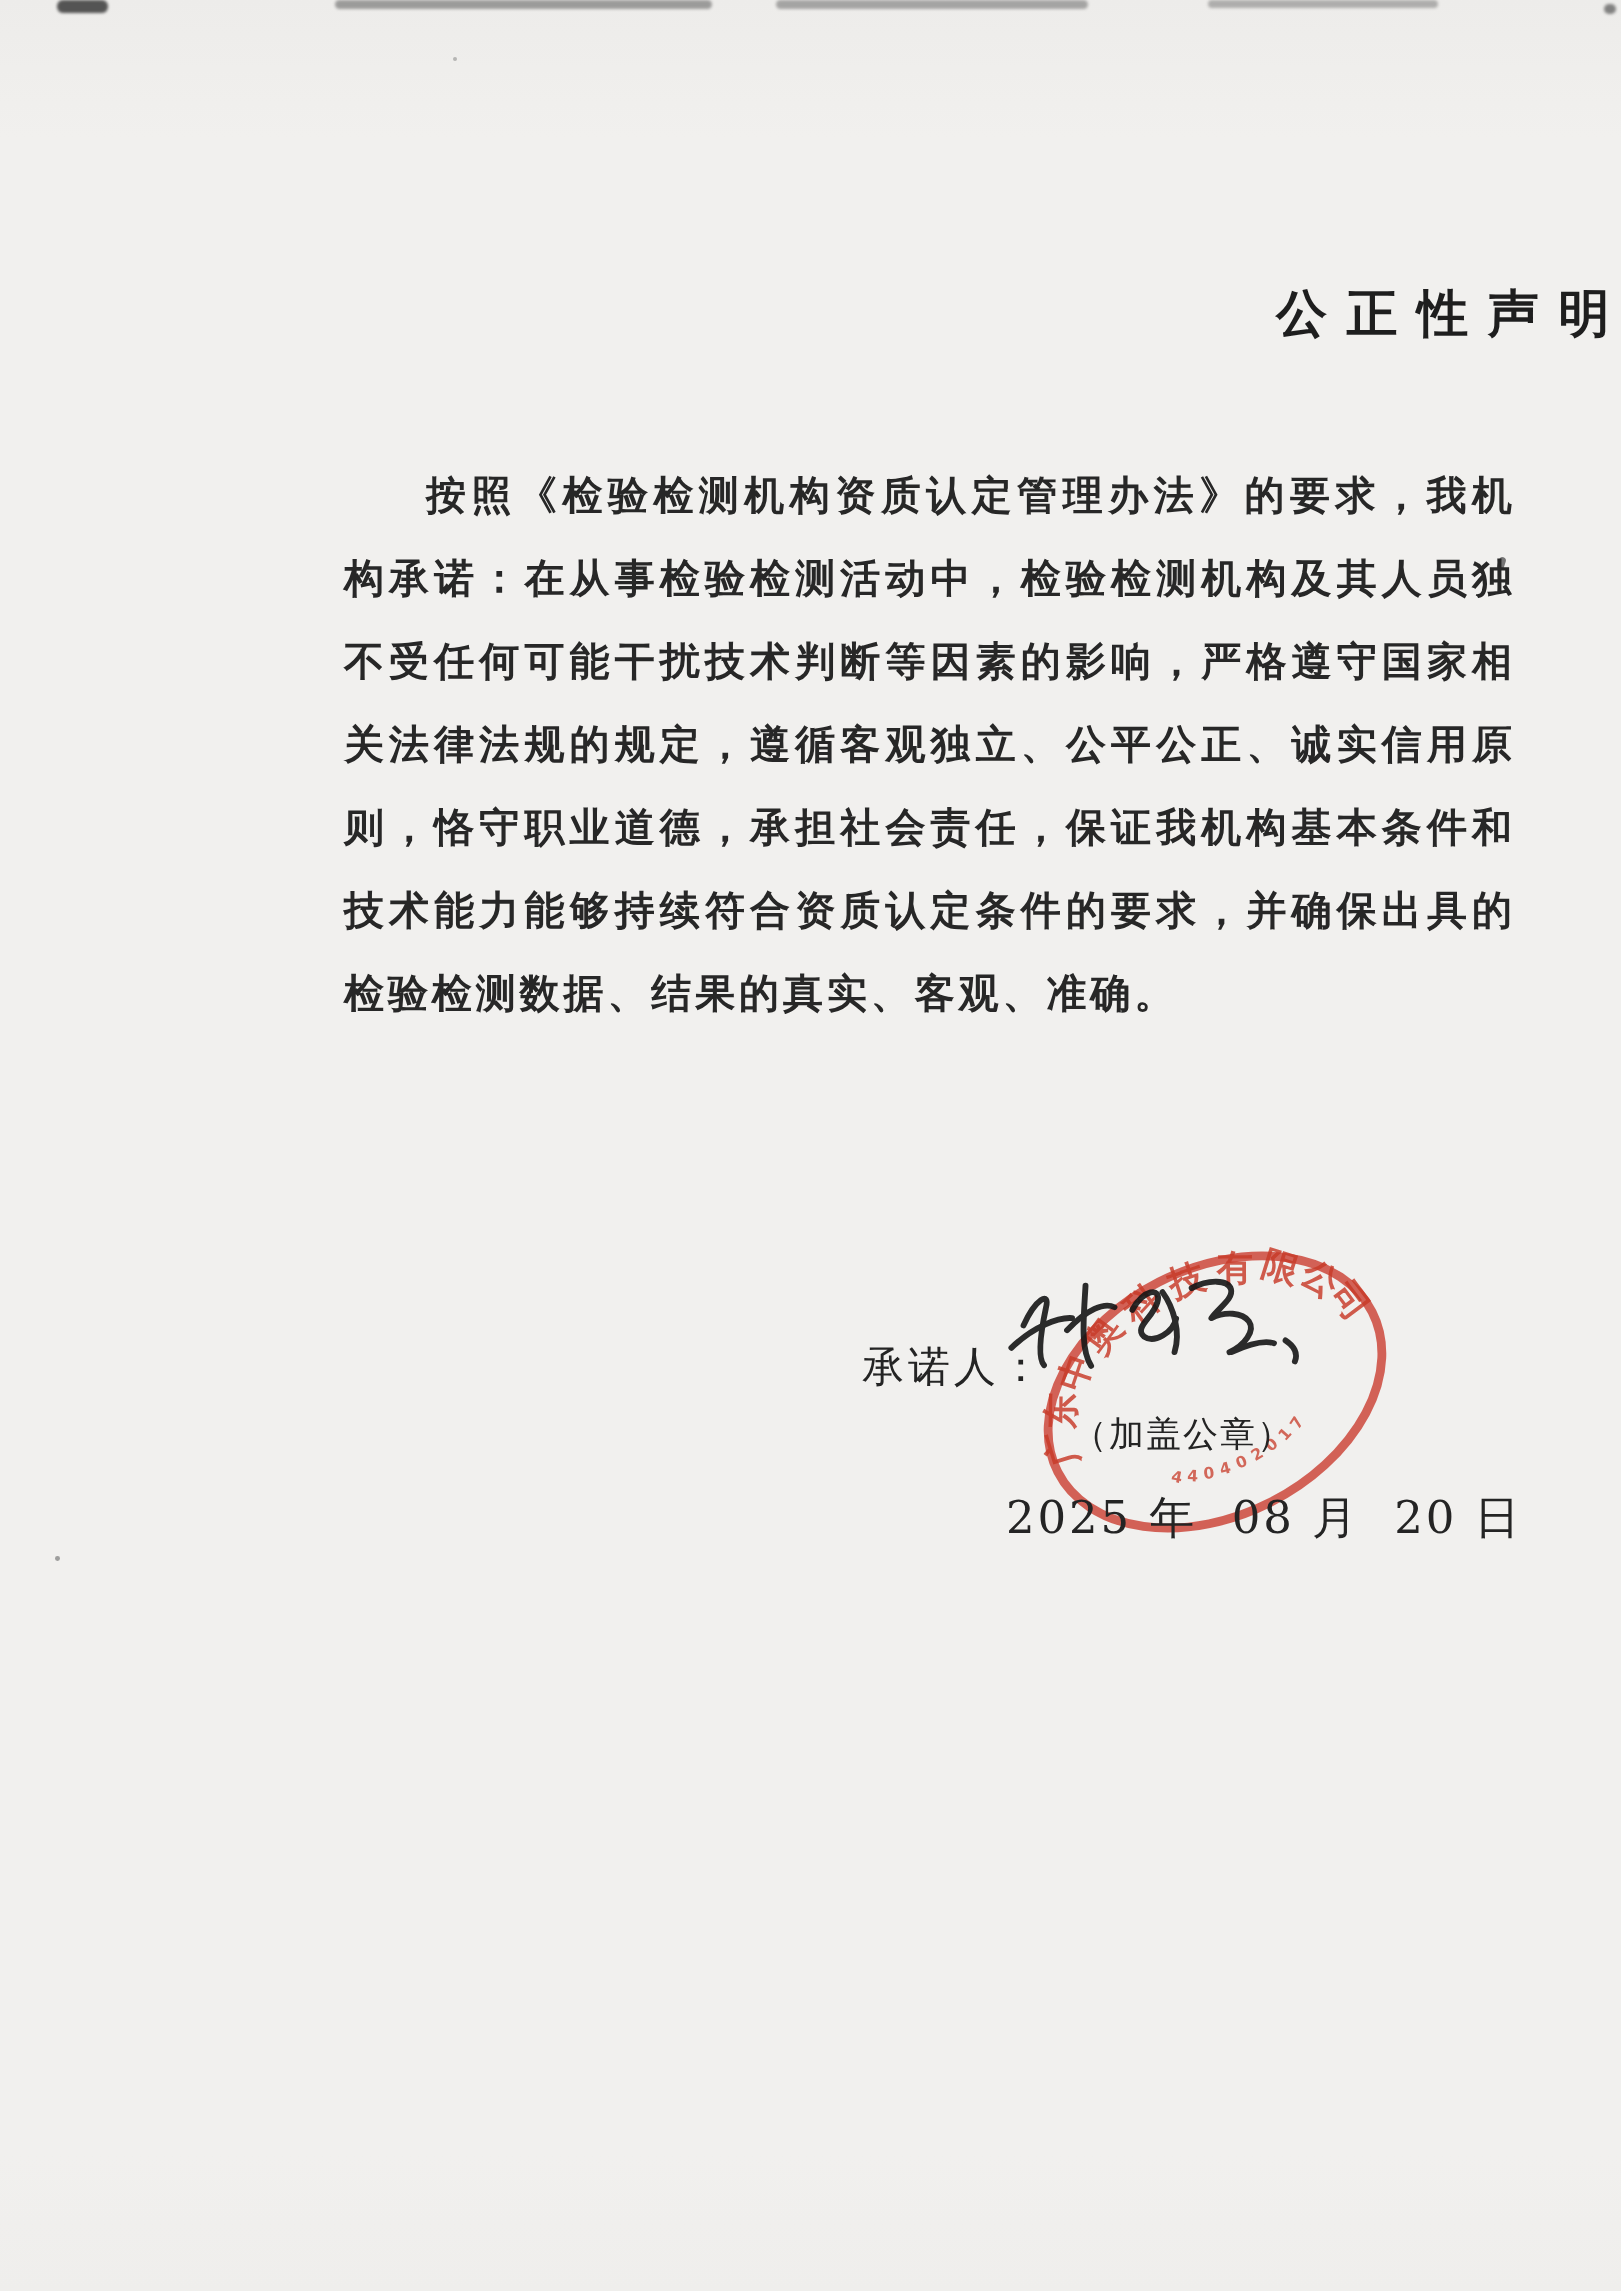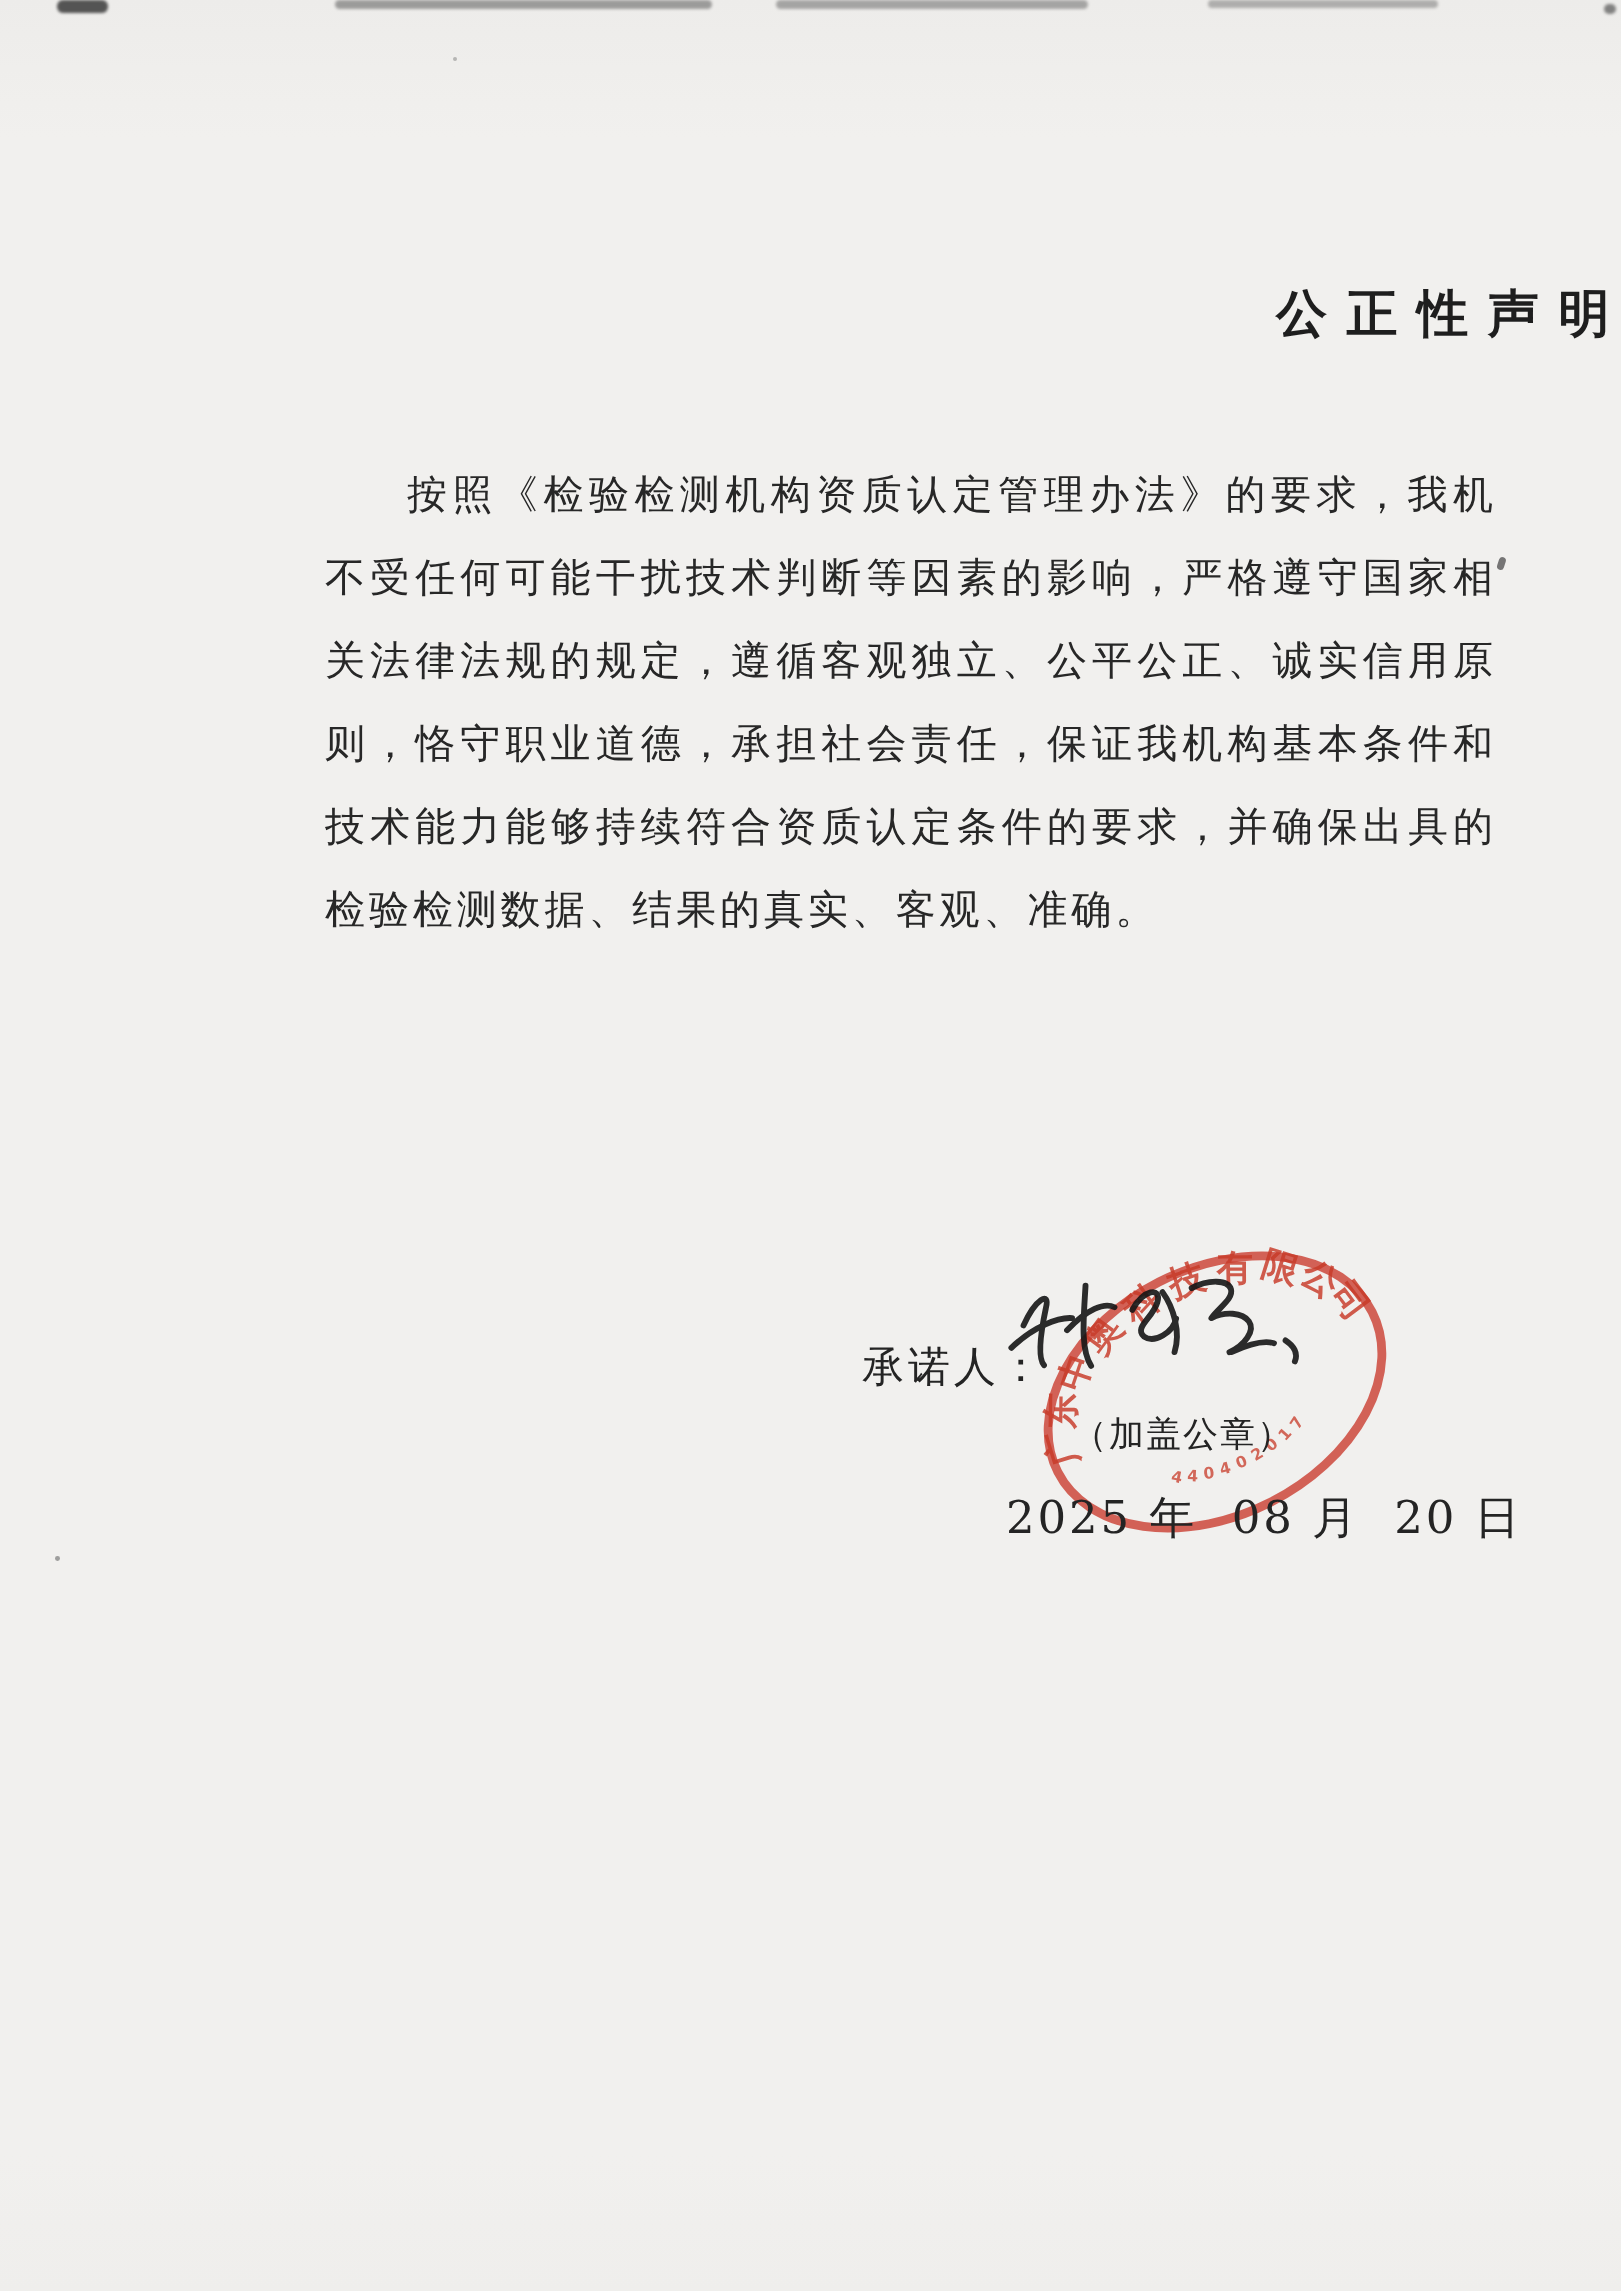--- a/index.html
+++ b/index.html
@@ -23,21 +23,21 @@
   .speck { position:absolute; background:#4c4c4c; border-radius:50%; }
   .speck.p1 { left:1498px; top:557px; width:6.9px; height:12.7px; opacity:.75; transform:rotate(18deg); border-radius:3.9px; }
   .speck.p2 { left:55px;  top:1556px; width:4.9px; height:4.9px; opacity:.5; }
   .speck.p3 { left:453px; top:57px;  width:3.9px; height:3.9px; opacity:.35; }
 
   .doc-title {
     position:absolute; left:8px; top:280px; width:100%;
     text-align:right; font-size:51px; font-weight:700;
     letter-spacing:19.6px; text-indent:19.6px; color:#1e1e1e;
   }
-  .body-block { position:absolute; left:325px; top:453px; width:1170px; }
+  .body-block { position:absolute; left:344px; top:453px; width:1170px;font-weight:bold; }
   .body-line {
     height:83px; line-height:83px; font-size:40px; color:#272727;
     text-align:justify; text-align-last:justify; white-space:nowrap;
     letter-spacing:2px;
   }
   .body-line.first { text-indent:82px; }
   .body-line.last { text-align-last:left; letter-spacing:3.9px; }
 
   .promiser-label { position:absolute; left:862px; top:1339px; font-size:42px; letter-spacing:3.9px; color:#242424; }
   .stamp-note { position:absolute; left:1072px; top:1411px; font-size:35px; letter-spacing:2px; color:#242424; }
@@ -59,20 +59,21 @@
   <div class="smudge s4"></div>
   <div class="smudge s5"></div>
   <div class="speck p1"></div>
   <div class="speck p2"></div>
   <div class="speck p3"></div>
 
   <div class="doc-title">公正性声明</div>
 
   <div class="body-block">
     <div class="body-line first">按照《检验检测机构资质认定管理办法》的要求，我机</div>
+    <div class="body-line">构承诺：在从事检验检测活动中，检验检测机构及其人员独</div>
     <div class="body-line">不受任何可能干扰技术判断等因素的影响，严格遵守国家相</div>
     <div class="body-line">关法律法规的规定，遵循客观独立、公平公正、诚实信用原</div>
     <div class="body-line">则，恪守职业道德，承担社会责任，保证我机构基本条件和</div>
     <div class="body-line">技术能力能够持续符合资质认定条件的要求，并确保出具的</div>
     <div class="body-line last">检验检测数据、结果的真实、客观、准确。</div>
   </div>
 
   <div class="promiser-label">承诺人：</div>
 
   <svg class="seal-svg" viewBox="0 0 400 320" xmlns="http://www.w3.org/2000/svg">

